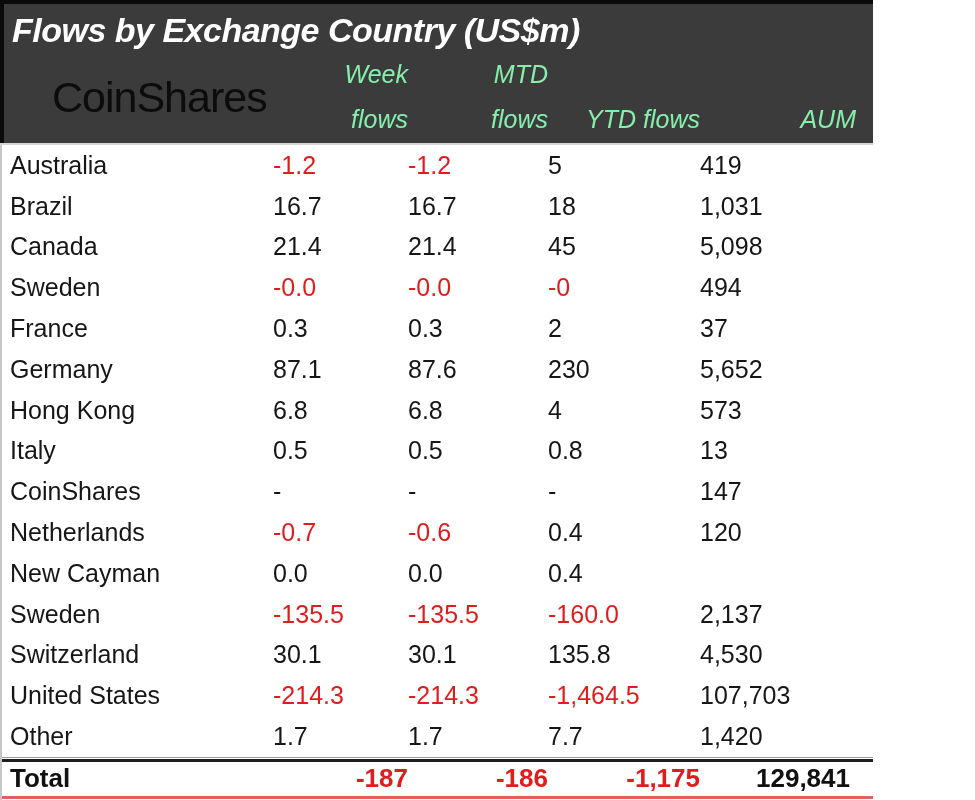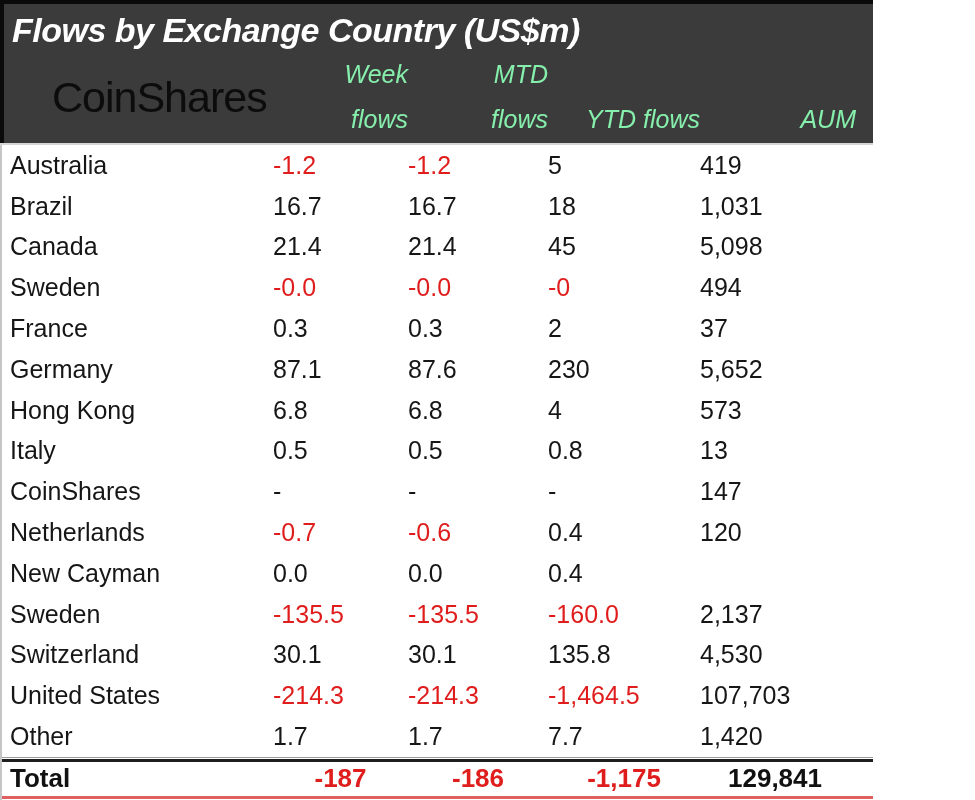--- a/index.html
+++ b/index.html
@@ -92,21 +92,21 @@
     height:37px;
     border-top:3px solid #1e1e1e;
     display:grid;
     grid-template-columns:1fr 135px 140px 152px 173px;
     align-items:center;
     font-weight:bold;
     font-size:26px;
     color:#111;
   }
   .total-row .label{padding-left:8px;}
-  .total-row .val{text-align:center;}
+  .total-row .val{text-align:right;}
   .total-row .val:last-child{padding-right:23px;}
   .bottom-line{height:3px;background:var(--bottom-line);flex:none;}
 </style>
 </head>
 <body>
 
 <div class="page">
 
   <div class="header">
     <div class="title-bar">

